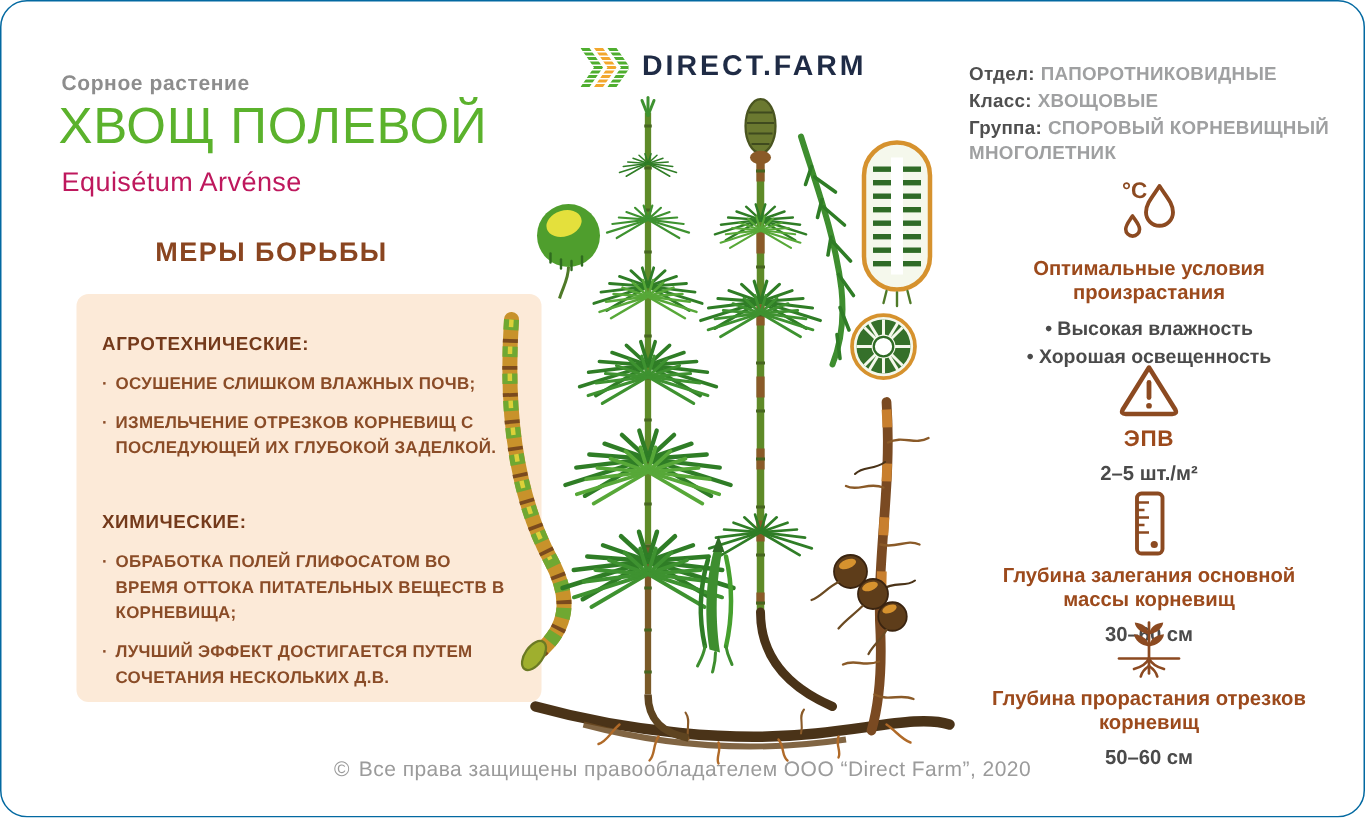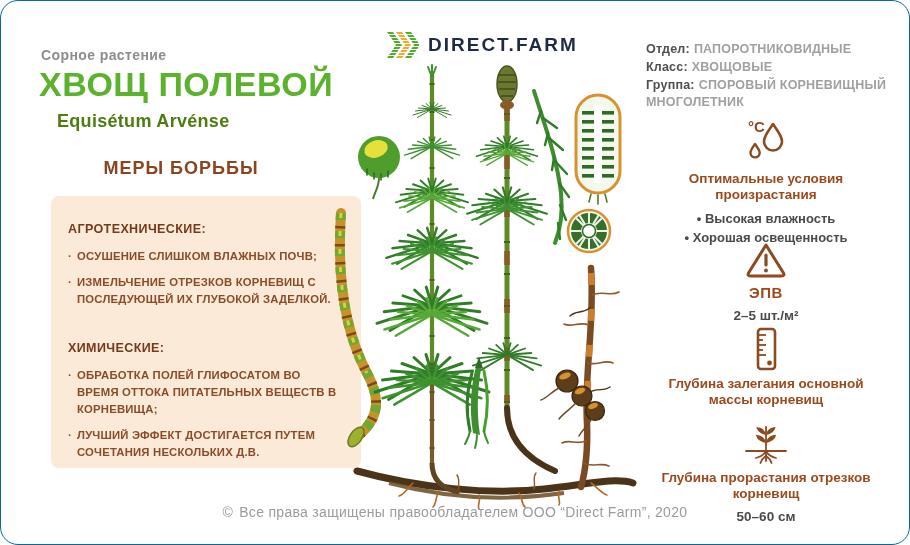--- a/index.html
+++ b/index.html
@@ -4,24 +4,24 @@
 <style>
   html,body{margin:0;padding:0;background:#fff;}
   .card{
     position:relative; width:908px; height:543px; background:#ffffff;
     border:1px solid #0369a1; border-radius:18px; overflow:hidden;
     font-family:"Liberation Sans", sans-serif;
   }
   
   .category{position:absolute; left:40px; top:46px; font-size:14px; font-weight:700;
     color:#8d8d8d; letter-spacing:.4px;}
-  .title{position:absolute; left:38px; top:64px; font-size:34px; font-weight:700;
+  .title{position:absolute; left:38px; top:64px; font-size:34px; font-weight:400;
     color:#5bb22c; letter-spacing:.5px;}
-  .latin{position:absolute; left:56px; top:110px; font-size:18px; font-weight:700;
-    color:#4d7c0f; letter-spacing:.3px;}
+  .latin{position:absolute; left:40px; top:110px; font-size:18px; font-weight:400;
+    color:#be185d; letter-spacing:.3px;}
   .measures-heading{position:absolute; left:50px; top:157px; width:260px; text-align:center;
     font-size:18px; font-weight:700; color:#8a4520; letter-spacing:1px;}
   .measures-box{position:absolute; left:50px; top:195px; width:310px; height:272px;
     background:#fcead8; border-radius:8px; box-sizing:border-box; padding:26px 17px 0 17px;}
   .m-section-title{font-size:12.5px; font-weight:700; color:#743a1b; letter-spacing:.4px;
     margin-bottom:12px;}
   .m-item{position:relative; font-size:11.3px; font-weight:700; color:#8a4c27;
     line-height:1.5; letter-spacing:.2px; padding-left:9px; margin-bottom:9px;}
   .m-item::before{content:"·"; position:absolute; left:0; top:0; font-weight:700;}
   .m-gap{height:24px;}
@@ -119,23 +119,24 @@
     <svg class="fact-icon" width="40" height="44" viewBox="0 0 40 44">
       <rect x="12" y="2" width="17" height="40" rx="3" fill="none" stroke="#8c4a21" stroke-width="2.6"></rect>
       <line x1="12" y1="8" x2="20" y2="8" stroke="#8c4a21" stroke-width="1.8"></line>
       <line x1="12" y1="13" x2="17" y2="13" stroke="#8c4a21" stroke-width="1.8"></line>
       <line x1="12" y1="18" x2="20" y2="18" stroke="#8c4a21" stroke-width="1.8"></line>
       <line x1="12" y1="23" x2="17" y2="23" stroke="#8c4a21" stroke-width="1.8"></line>
       <line x1="12" y1="28" x2="20" y2="28" stroke="#8c4a21" stroke-width="1.8"></line>
       <circle cx="23.5" cy="36" r="2.4" fill="#8c4a21"></circle>
     </svg>
     <div class="fact-title">Глубина залегания основной массы корневищ</div>
-  </div>
-
-  <div class="fact" style="top:422px">
+    <div class="fact-value">30–60 см</div>
+  </div>
+
+  <div class="fact" style="top:410px">
     <svg class="fact-icon" width="52" height="42" viewBox="0 0 52 42">
       <g stroke="#8c4a21" fill="none" stroke-width="1.8" stroke-linecap="round">
         <line x1="26" y1="4" x2="26" y2="28"></line>
         <path d="M26 12 C21 11 17 8 16.5 4 C22 4.5 25.5 7.5 26 12 Z" fill="#8c4a21" stroke="none"></path>
         <path d="M26 12 C31 11 35 8 35.5 4 C30 4.5 26.5 7.5 26 12 Z" fill="#8c4a21" stroke="none"></path>
         <path d="M26 20 C20.5 19 16.5 16 16 11.8 C21.8 12.3 25.5 15.4 26 20 Z" fill="#8c4a21" stroke="none"></path>
         <path d="M26 20 C31.5 19 35.5 16 36 11.8 C30.2 12.3 26.5 15.4 26 20 Z" fill="#8c4a21" stroke="none"></path>
         <line x1="6" y1="28" x2="46" y2="28"></line>
         <path d="M26 28 C24 32 20 34 16 35"></path>
         <path d="M26 28 C28 32 32 34 36 35"></path>

